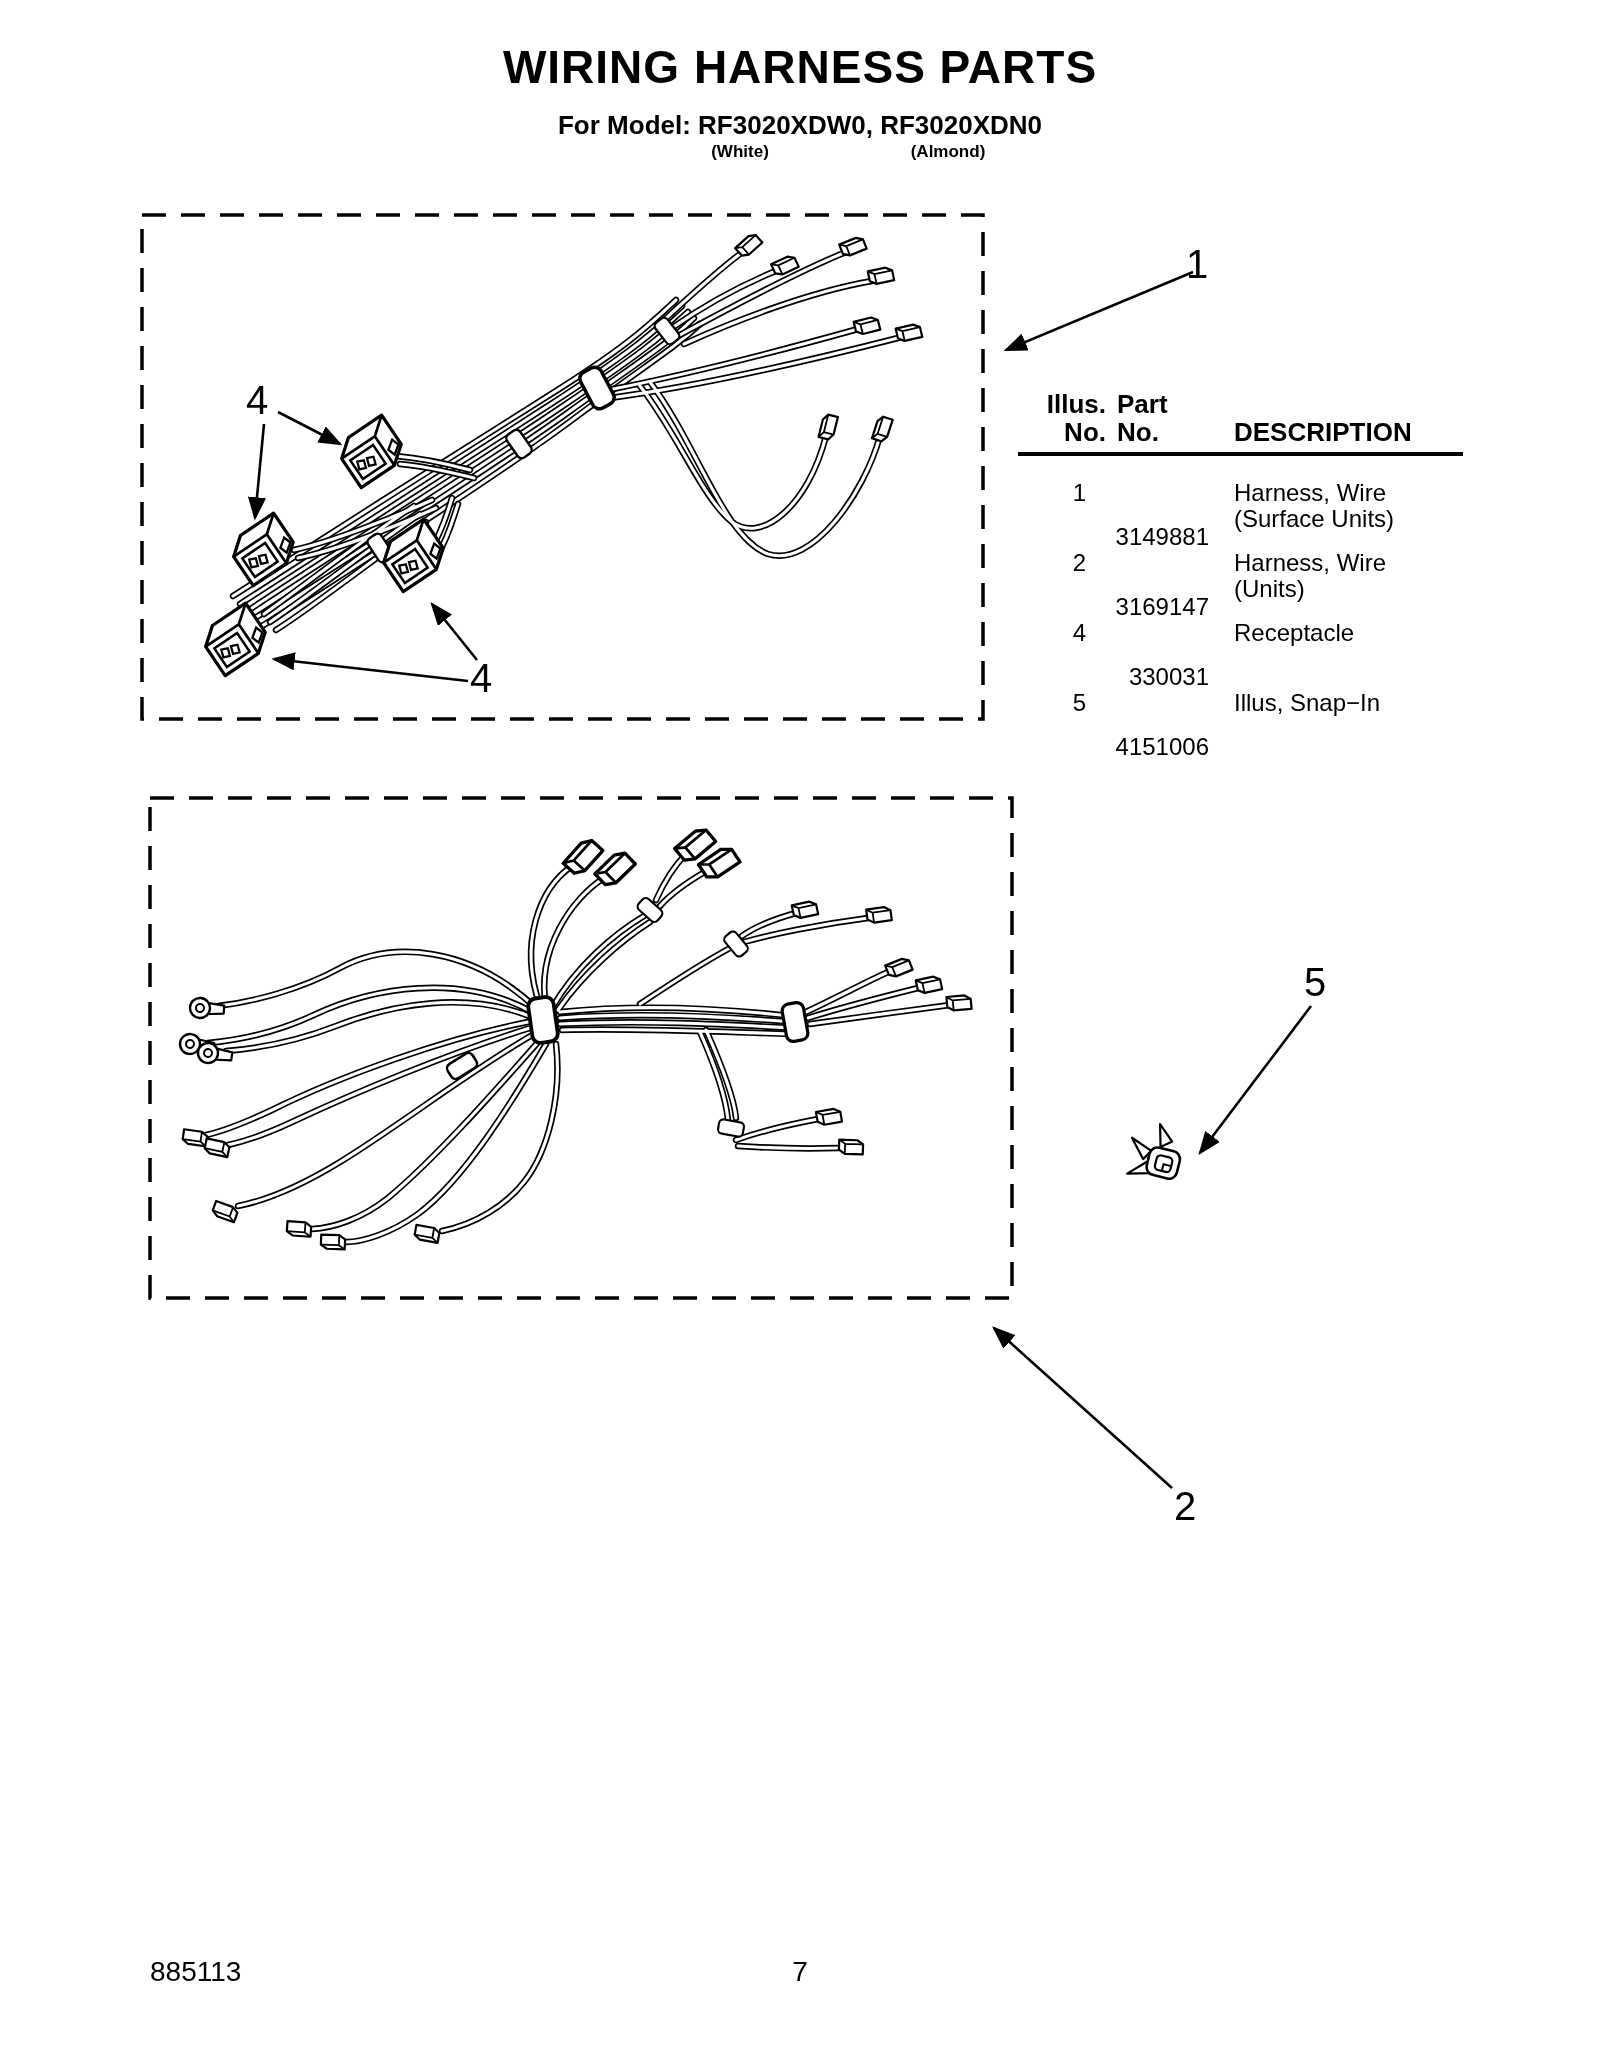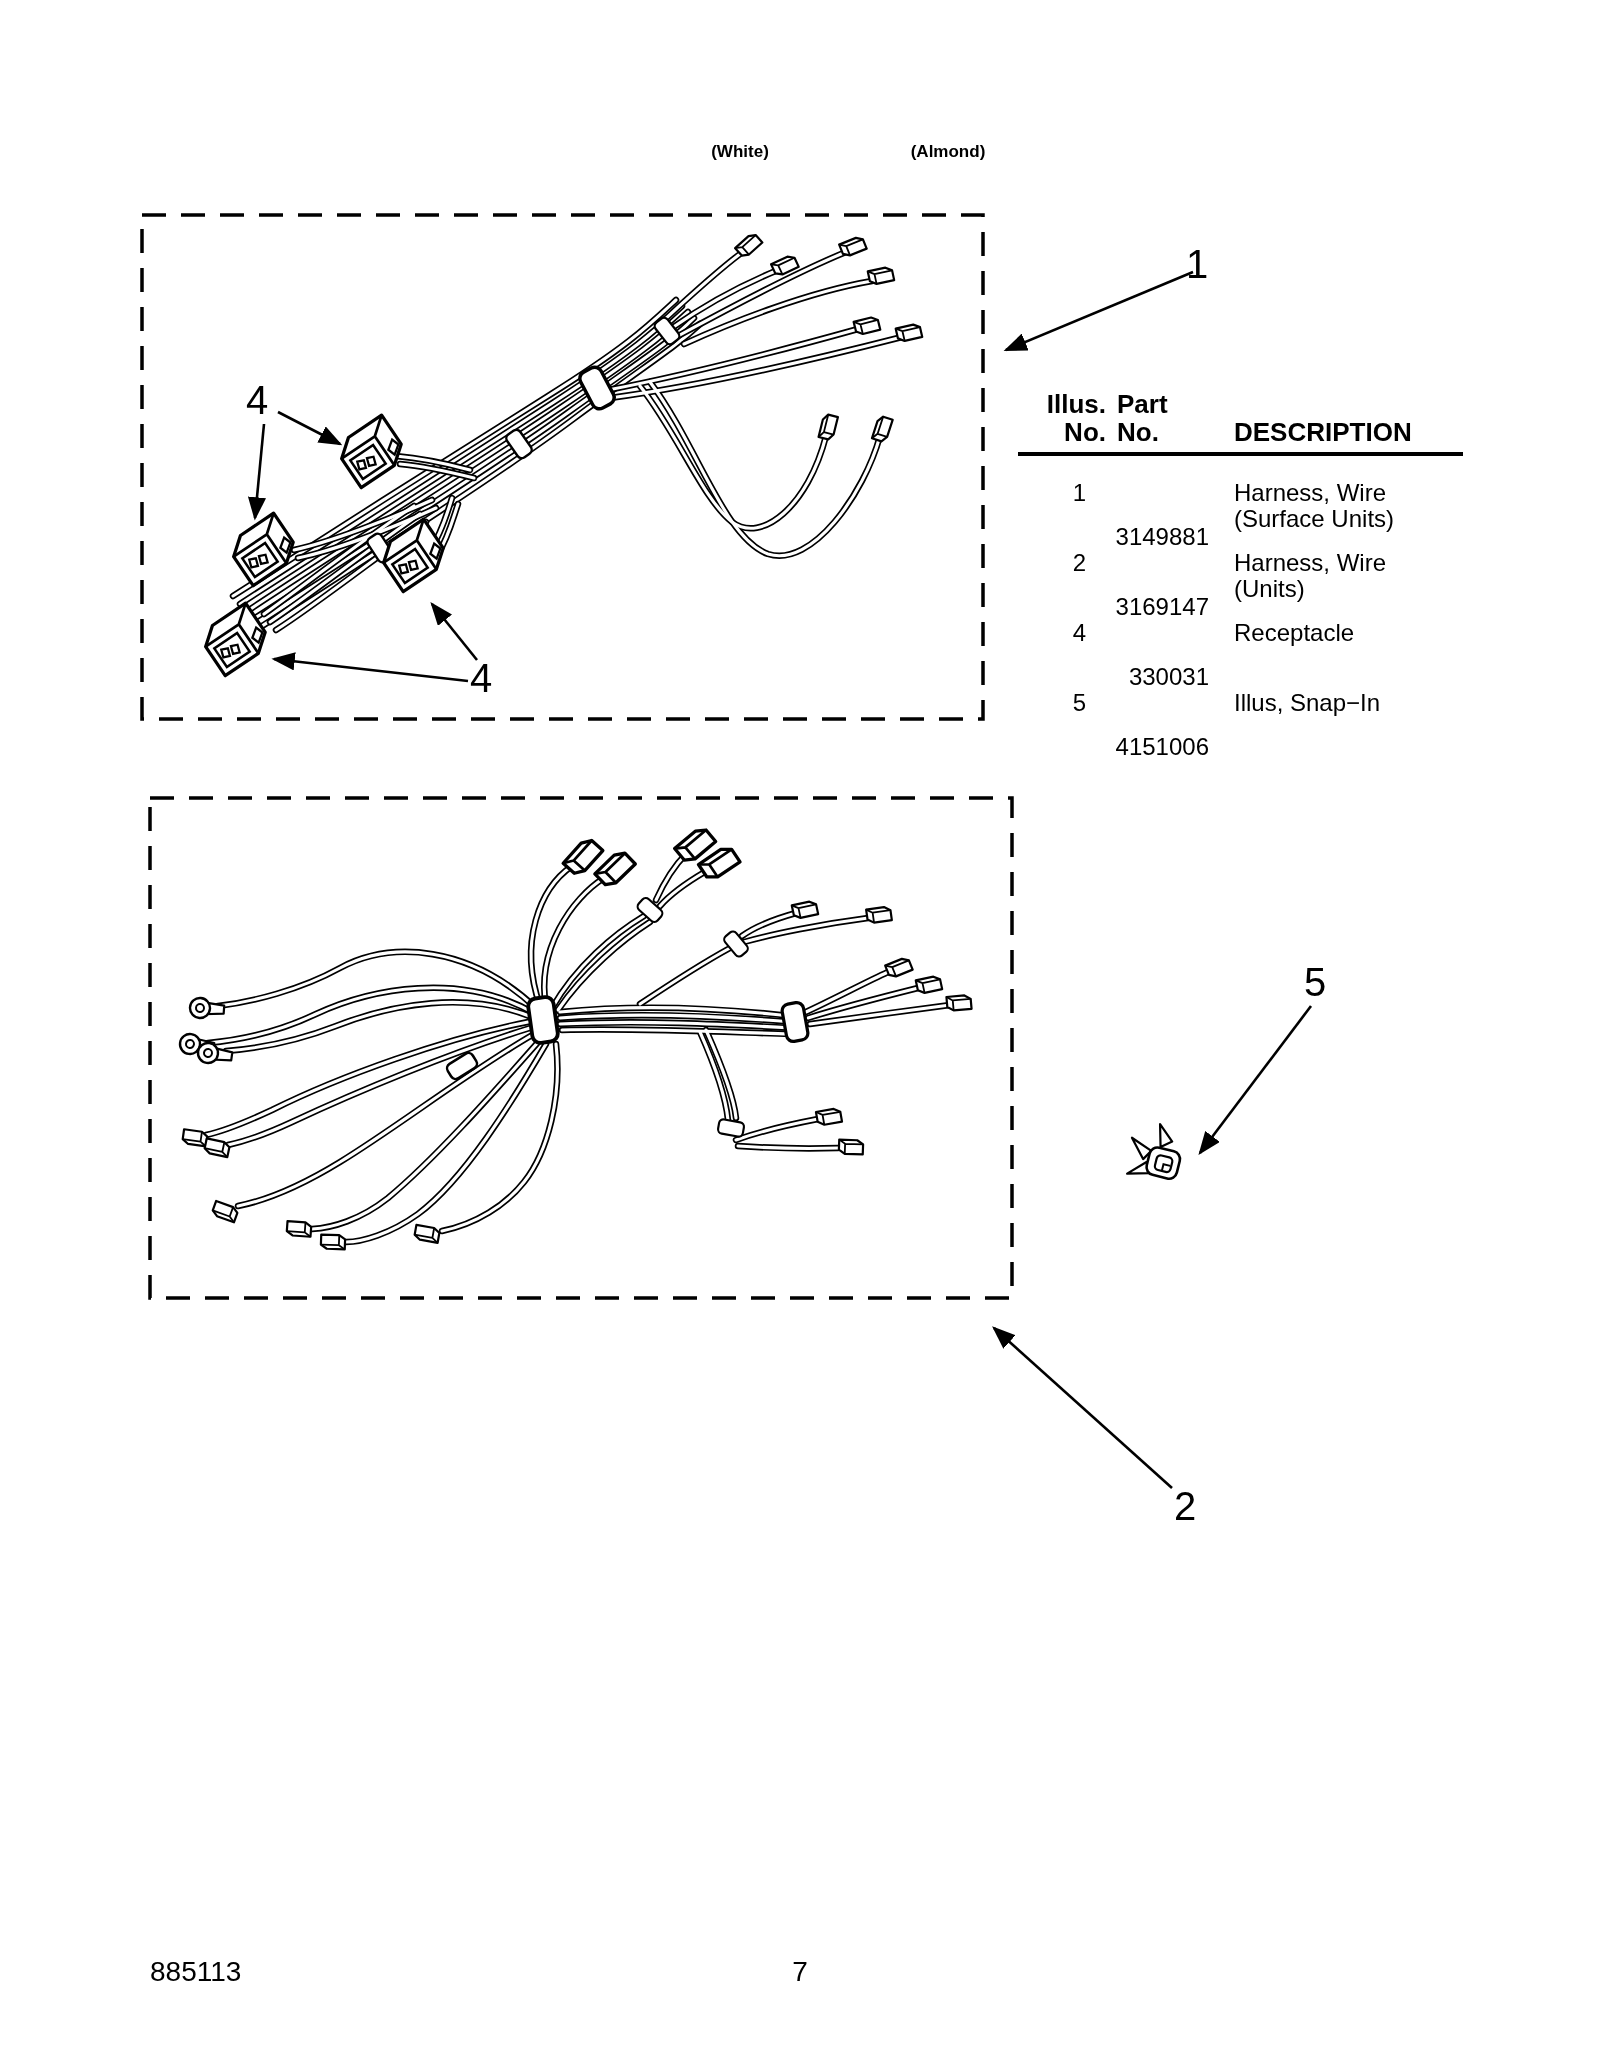--- a/index.html
+++ b/index.html
@@ -205,21 +205,26 @@
       <line class="ar" x1="1193" y1="272" x2="1006" y2="350" marker-end="url(#ah)"></line>
       <line class="ar" x1="264" y1="424" x2="255" y2="518" marker-end="url(#ah)"></line>
       <line class="ar" x1="278" y1="412" x2="340" y2="444" marker-end="url(#ah)"></line>
       <line class="ar" x1="468" y1="681" x2="274" y2="659" marker-end="url(#ah)"></line>
       <line class="ar" x1="477" y1="660" x2="432" y2="604" marker-end="url(#ah)"></line>
       <line class="ar" x1="1311" y1="1006" x2="1200" y2="1153" marker-end="url(#ah)"></line>
       <line class="ar" x1="1172" y1="1488" x2="994" y2="1328" marker-end="url(#ah)"></line>
     </g>
   </svg>
 
-
+  <div class="abs page-title">WIRING HARNESS PARTS</div>
+
+  <div class="abs model-line">
+    <span>For Model:</span>
+    <span>RF3020XDW0, RF3020XDN0</span>
+  </div>
   <div class="abs color-label" style="left:660px;">(White)</div>
   <div class="abs color-label" style="left:868px;">(Almond)</div>
 
   <div class="abs callout" style="left:1186px;top:244px;">1</div>
   <div class="abs callout" style="left:246px;top:380px;">4</div>
   <div class="abs callout" style="left:470px;top:658px;">4</div>
   <div class="abs callout" style="left:1304px;top:962px;">5</div>
   <div class="abs callout" style="left:1174px;top:1486px;">2</div>
 
   <div class="abs parts-table">

